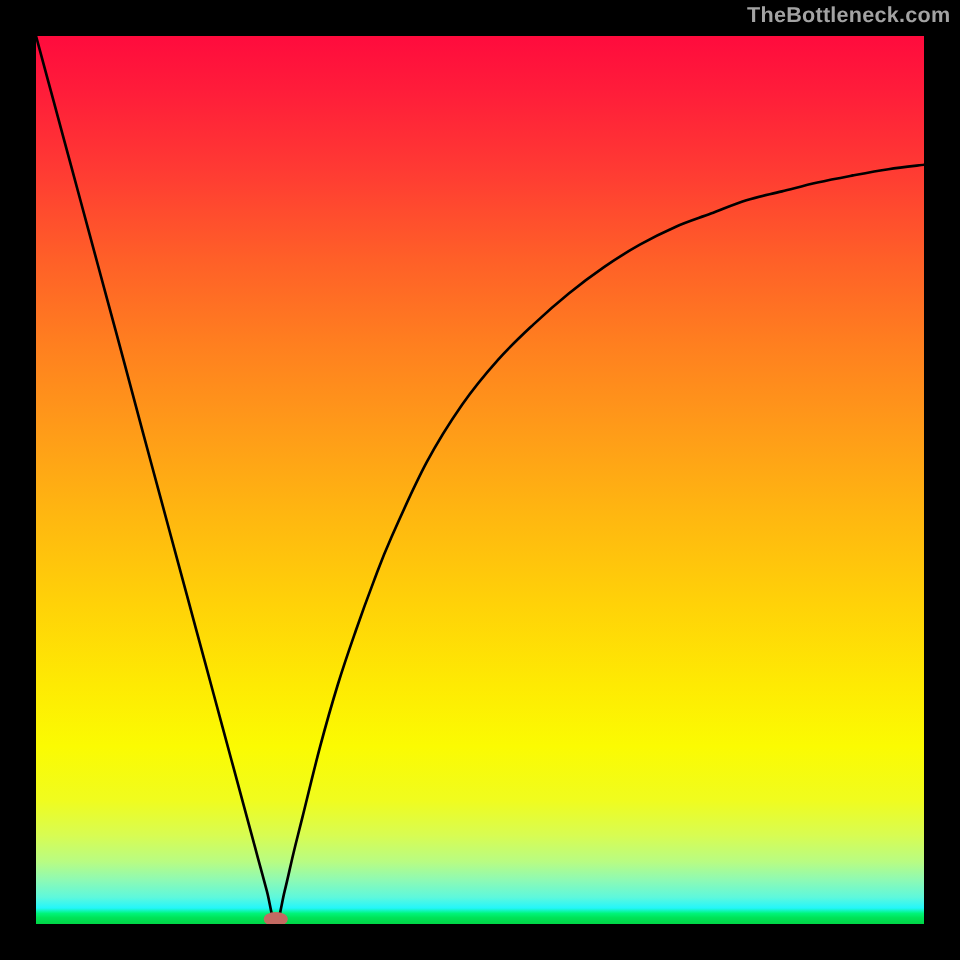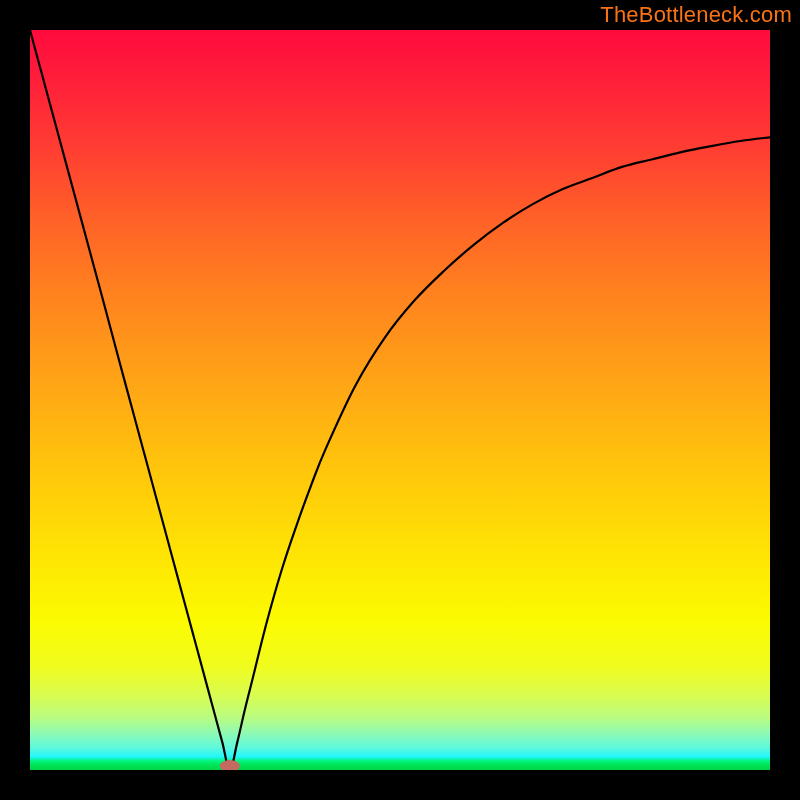--- a/index.html
+++ b/index.html
@@ -50,23 +50,23 @@
     top: 0;
     width: 740px;
     height: 740px;
     pointer-events: none;
   }
   .watermark {
     position: absolute;
     top: 2px;
     right: 8px;
     font-family: Arial, Helvetica, sans-serif;
-    font-size: 22px;
-    font-weight: 400;
-    color: #f97316;
+    font-size: 18px;
+    font-weight: 700;
+    color: #a3a3a3;
     letter-spacing: 0.2px;
     user-select: none;
   }
 </style>
 </head>
 <body>
 <div class="frame">
 
   <div class="watermark">TheBottleneck.com</div>
 

